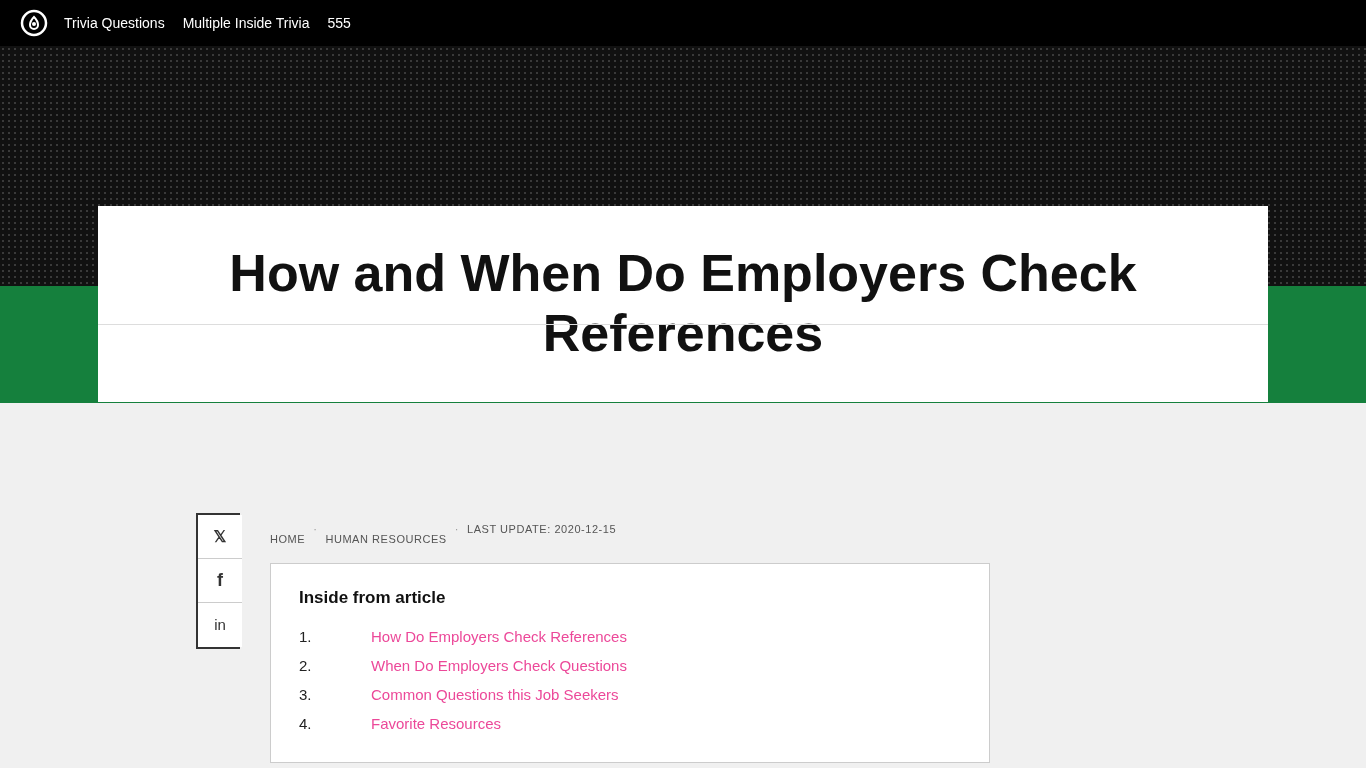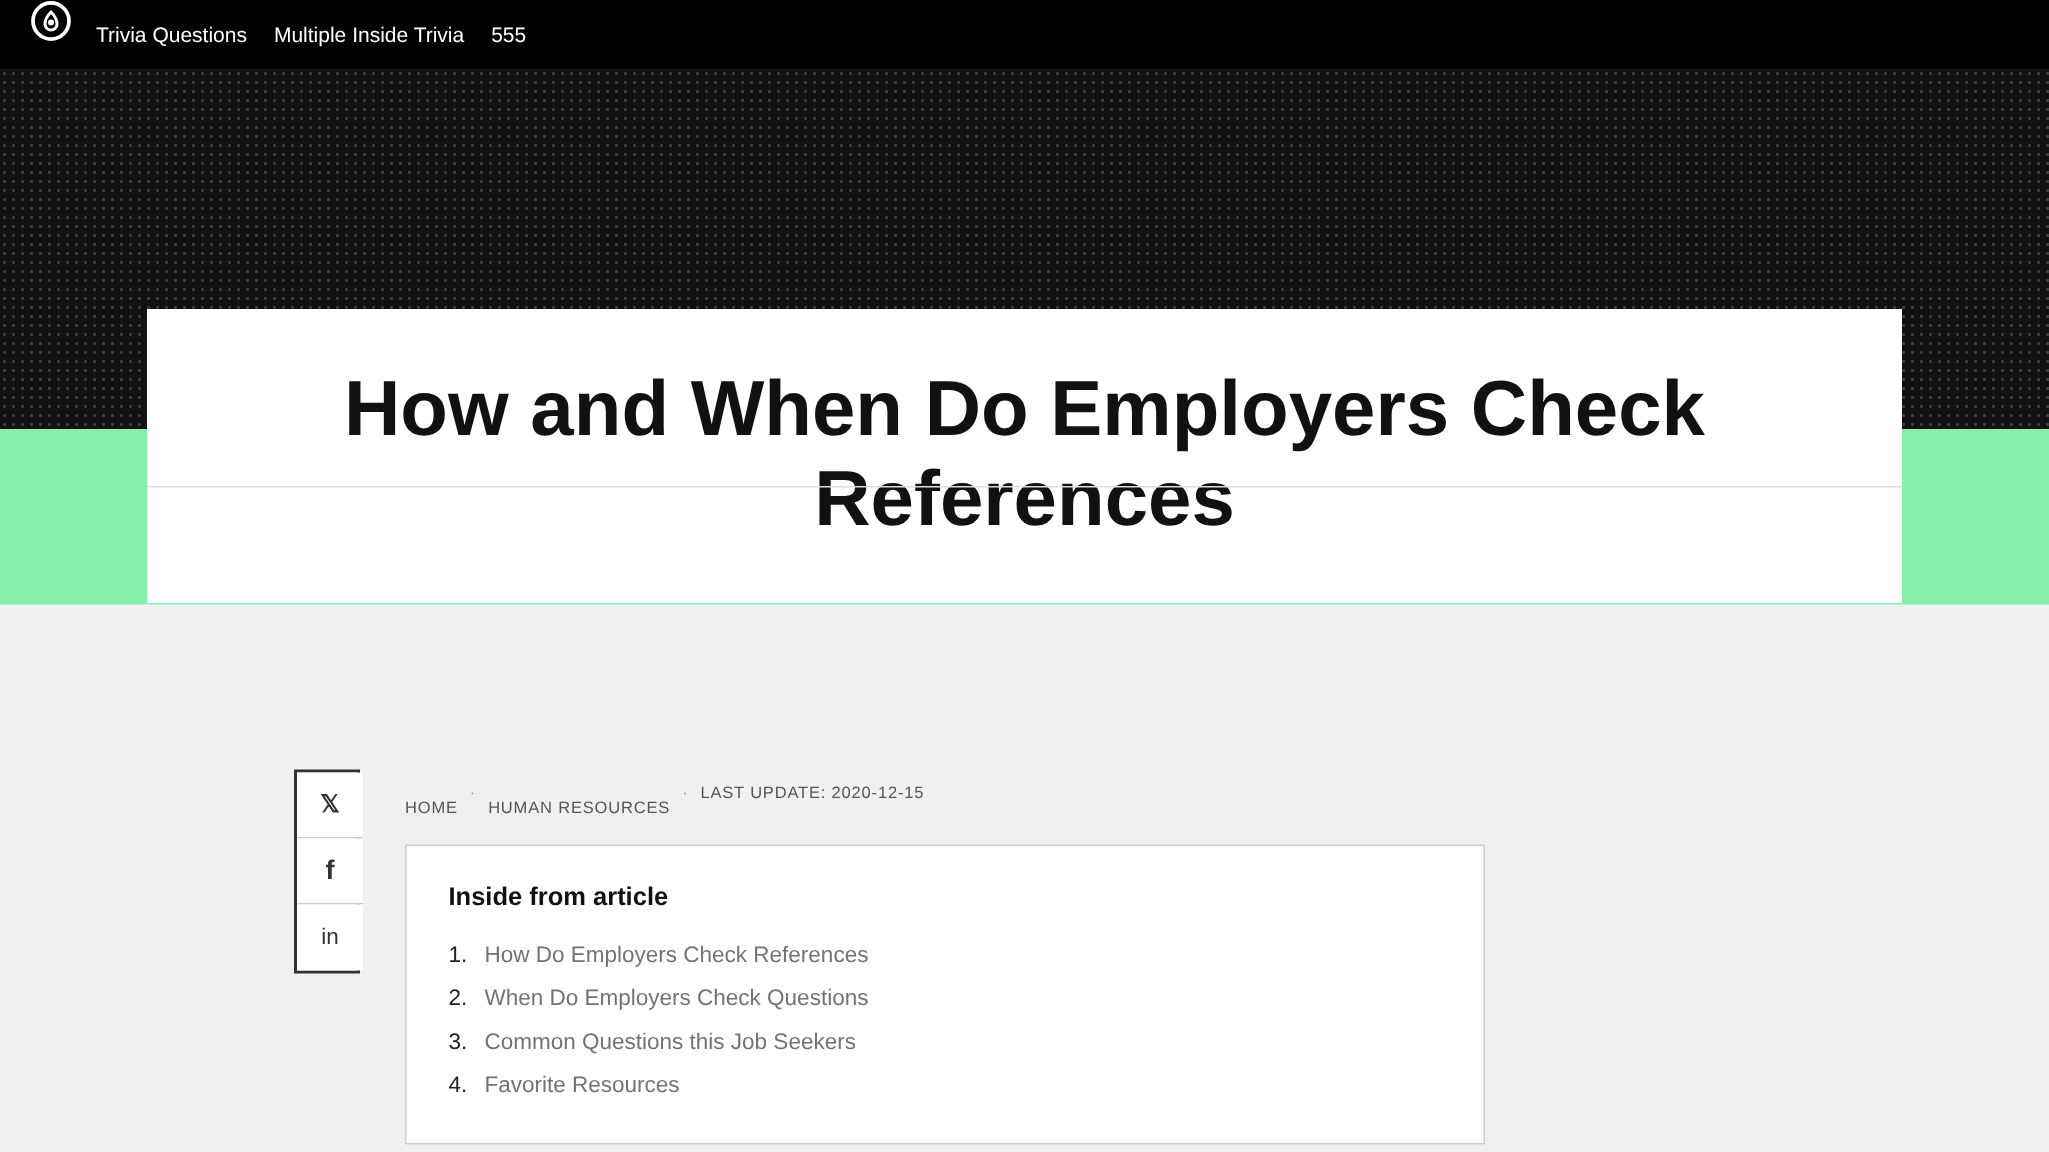--- a/index.html
+++ b/index.html
@@ -13,20 +13,21 @@
       background: #f0f0f0;
       width: 1366px;
       min-height: 768px;
     }
 
     
     .top-nav {
       background: #000;
       height: 46px;
       display: flex;
+      align-items: center;
       padding: 0 20px;
       gap: 16px;
     }
 
     .nav-logo {
       width: 28px;
       height: 28px;
       display: flex;
       align-items: center;
       justify-content: center;
@@ -155,41 +156,42 @@
       align-items: flex-start;
       gap: 6px;
     }
 
     .toc-number {
       color: #222;
       min-width: 18px;
     }
 
     .toc-link {
-      color: #737373;
+      color: #ec4899;
       text-decoration: none;
       cursor: pointer;
+      margin-left: 48px;
     }
 
     
     .page-layout {
       position: relative;
     }
 
     .hero-section {
       background: #111;
       background-image: radial-gradient(circle, #3a3a3a 1px, transparent 1px);
       background-size: 6px 6px;
       height: 240px;
       position: relative;
     }
 
     .title-card-wrapper {
       position: relative;
-      background: #86efac;
+      background: #15803d;
     }
 
     .title-card-inner {
       background: #fff;
       margin: 0 98px;
       padding: 38px 60px;
       position: relative;
       top: -80px;
       margin-bottom: -80px;
     }

